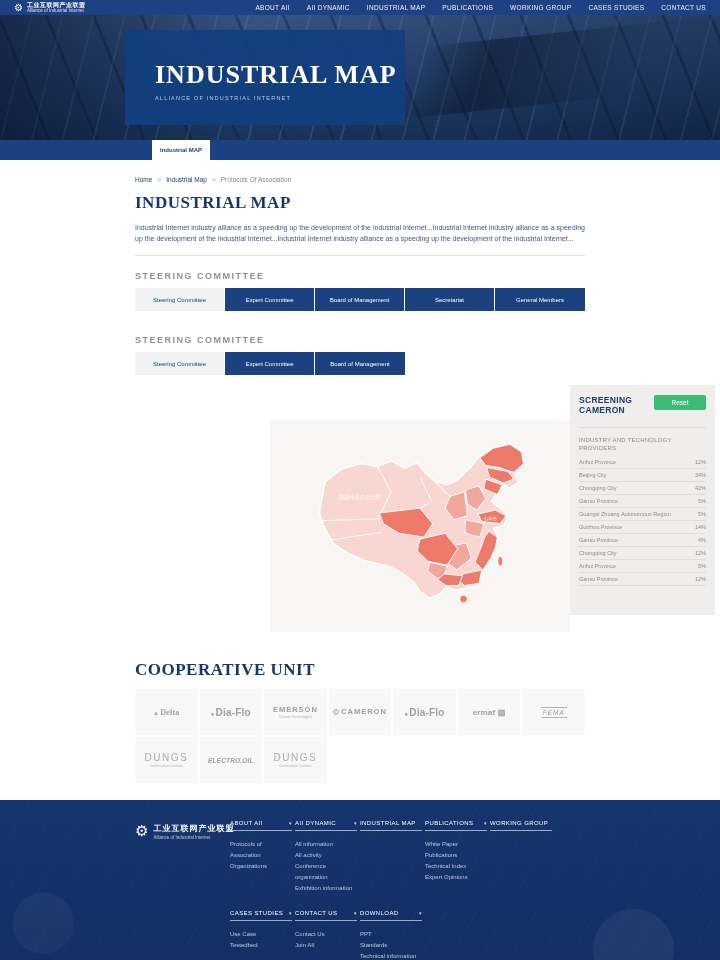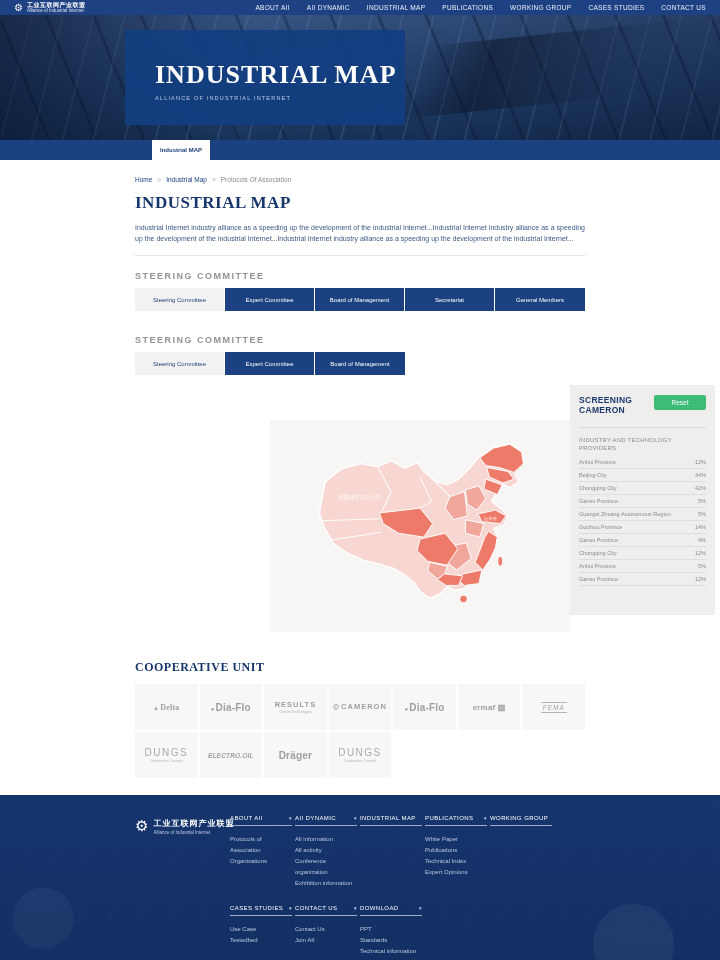--- a/index.html
+++ b/index.html
@@ -66,21 +66,21 @@
   .screen-title { font-size:8.5px; font-weight:bold; color:#1b3a6d; line-height:10px; letter-spacing:.3px; }
   .reset-btn { margin-left:auto; width:52px; height:15px; background:#3dbc78; color:#fff; font-size:6.5px;
     border:none; border-radius:2px; cursor:pointer; font-family:inherit; }
   .screen-cat { margin-top:12px; padding-top:8px; border-top:1px solid #dddbd8; font-size:6px; color:#8c8c8c; line-height:8px; letter-spacing:.2px; }
   .screen-list { list-style:none; margin-top:4px; }
   .screen-list li { display:flex; align-items:center; height:13px; border-bottom:1px solid #e0ddda; font-size:5.5px; color:#8c8c8c; cursor:pointer; }
   .screen-list li .val { margin-left:auto; }
 
   
   .coop { margin-top:28px; }
-  .coop-title { font-size:12px; letter-spacing:.5px; }
+  .coop-title { font-size:17px; letter-spacing:.5px; }
   .logo-grid { margin-top:9px; display:grid; grid-template-columns:repeat(7,1fr); gap:2px; width:450px; }
   .logo-cell { background:#f7f7f7; height:46px; display:flex; flex-direction:column; align-items:center; justify-content:center;
     color:#9f9f9f; cursor:pointer; overflow:hidden; }
   .lg-brand { font-size:8px; font-weight:bold; letter-spacing:.2px; white-space:nowrap; }
   .lg-pre { font-size:6px; margin-right:1px; }
   .lg-sub { font-size:3.5px; color:#b5b5b5; margin-top:1px; white-space:nowrap; }
   .lg-serif .lg-brand { font-family:"Liberation Serif", serif; font-weight:bold; }
   .lg-script .lg-brand { font-family:"DejaVu Serif", serif; font-style:italic; }
   .lg-rules .lg-brand { border-top:1px solid #b5b5b5; border-bottom:1px solid #b5b5b5; padding:1px 2px; font-weight:normal; letter-spacing:1px; }
   .lg-light .lg-brand { font-weight:normal; letter-spacing:1.5px; font-size:10px; color:#ababab; }
@@ -273,44 +273,41 @@
     <div class="coop">
       <div class="h-serif coop-title">COOPERATIVE UNIT</div>
       <div class="logo-grid">
           <div class="logo-cell lg-serif">
             <div class="lg-brand"><span class="lg-pre">▲</span>Delta</div>
           </div>
           <div class="logo-cell lg-big">
             <div class="lg-brand"><span class="lg-pre">●</span>Dia-Flo</div>
           </div>
           <div class="logo-cell lg-spaced">
-            <div class="lg-brand">RESULTS</div>
+            <div class="lg-brand">EMERSON</div>
             <div class="lg-sub">Climate Technologies</div>
           </div>
           <div class="logo-cell lg-spaced">
             <div class="lg-brand"><span class="lg-pre">Ⓒ</span>CAMERON</div>
           </div>
           <div class="logo-cell lg-big">
             <div class="lg-brand"><span class="lg-pre">●</span>Dia-Flo</div>
           </div>
           <div class="logo-cell ">
             <div class="lg-brand">ermaf ▨</div>
           </div>
           <div class="logo-cell lg-italic lg-rules">
             <div class="lg-brand">FEMA</div>
           </div>
           <div class="logo-cell lg-light">
             <div class="lg-brand">DUNGS</div>
             <div class="lg-sub">Combustion Controls</div>
           </div>
           <div class="logo-cell lg-italic">
             <div class="lg-brand">ELECTRO.OIL</div>
-          </div>
-          <div class="logo-cell lg-big">
-            <div class="lg-brand">Dräger</div>
           </div>
           <div class="logo-cell lg-light">
             <div class="lg-brand">DUNGS</div>
             <div class="lg-sub">Combustion Controls</div>
           </div>
         </div>
     </div>
   </div>
 
   <div class="footer">

